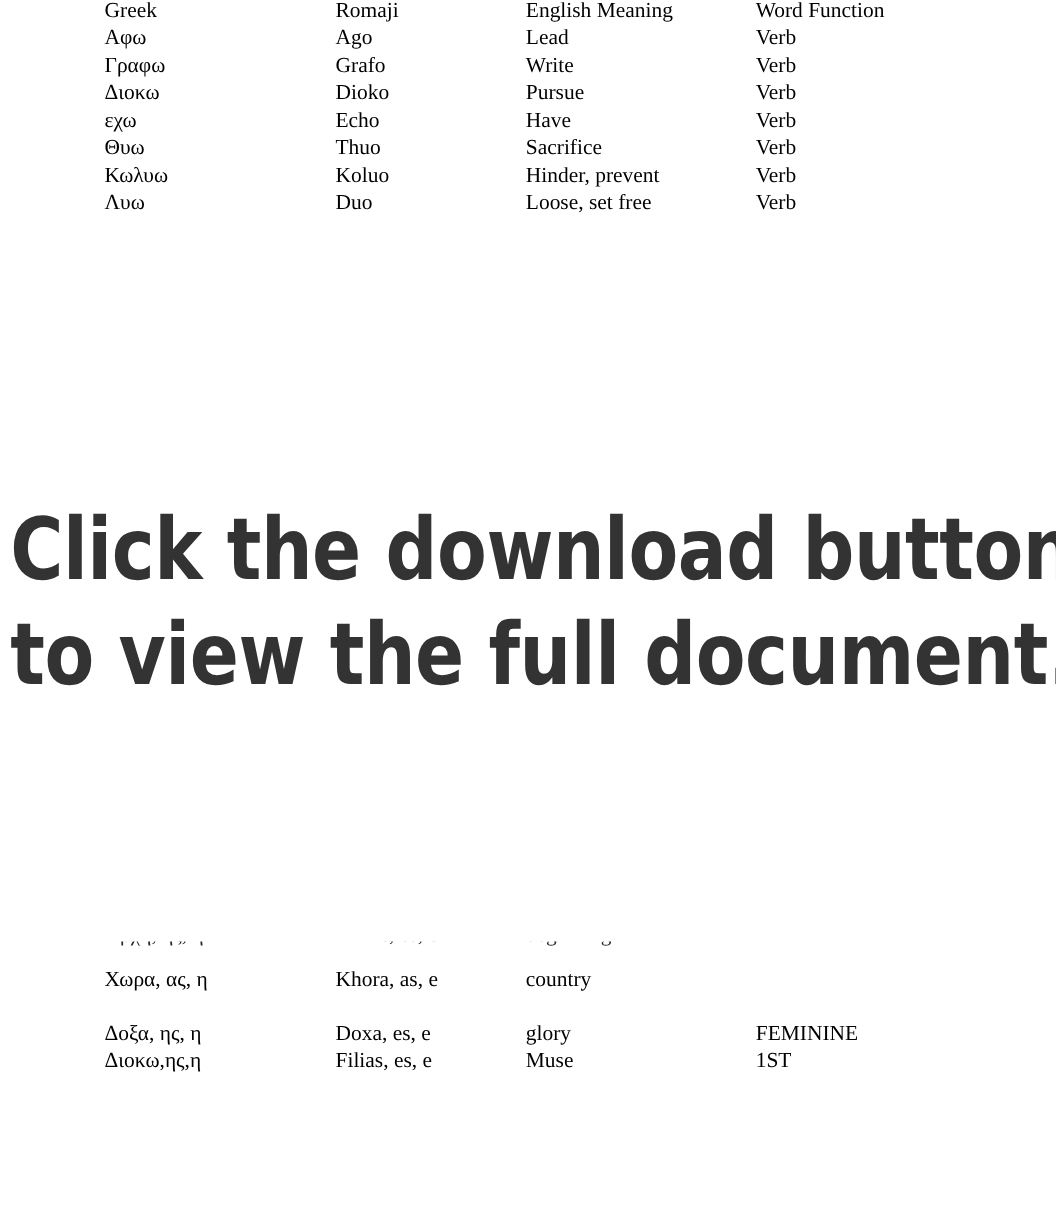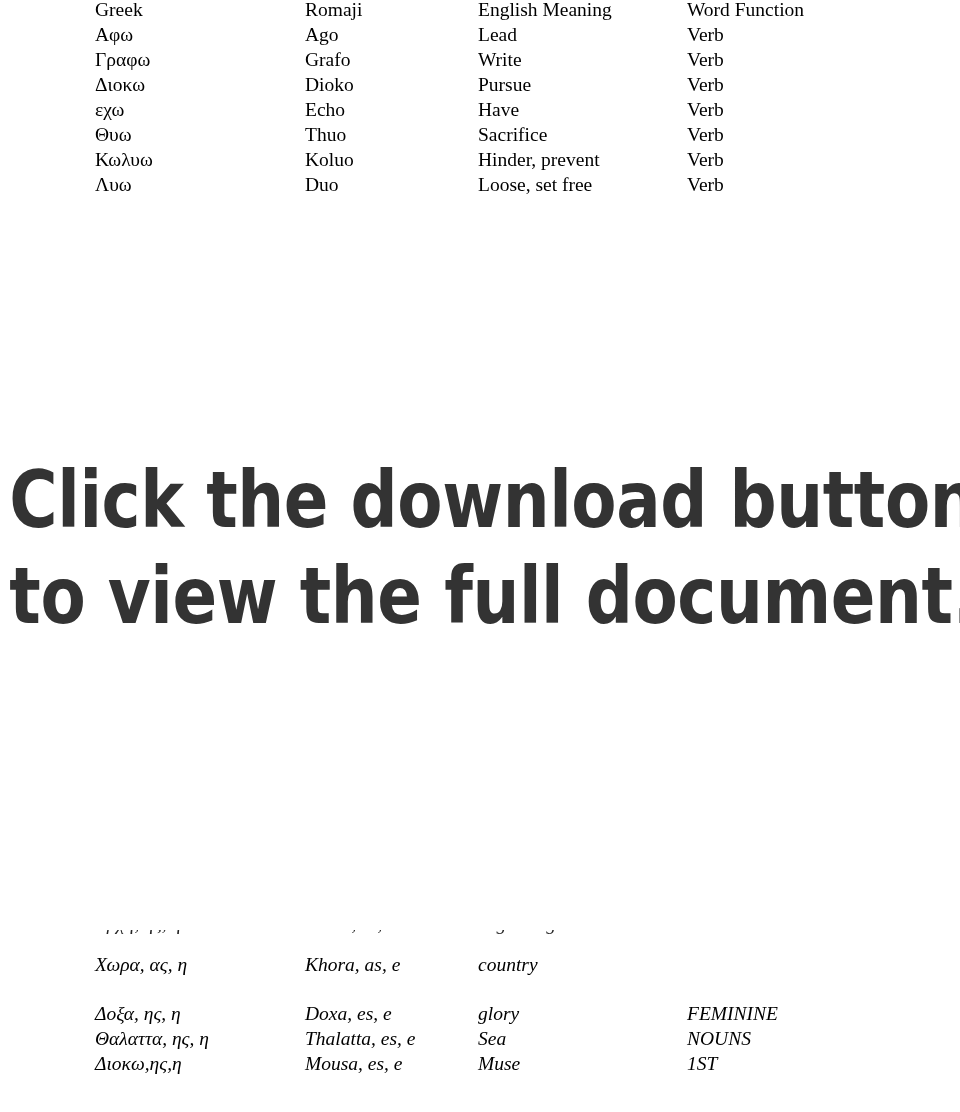--- a/index.html
+++ b/index.html
@@ -67,22 +67,21 @@
     width: 1136px;
     white-space: nowrap;
   }
   #download-callout .callout-line {
     display: block;
     padding-left: 11px;
   }
 
   
   #nouns-table {
-    top: 930px;
-    font-style: italic;
+    top: 856px;
   }
   .clipped-row {
     height: 22px;
     line-height: 25px;
     overflow: hidden;
     position: relative;
   }
   .clipped-row .cell {
     top: -19px;
     opacity: 0.85;
@@ -170,25 +169,19 @@
 
   <div class="spacer-row"></div>
 
   <div class="word-row">
     <span class="cell c-greek greek-text">Δοξα, ης, η</span>
     <span class="cell c-romaji">Doxa, es, e</span>
     <span class="cell c-english">glory</span>
     <span class="cell c-function">FEMININE</span>
   </div>
   <div class="word-row">
-    <span class="cell c-greek greek-text">Θαλαττα, ης, η</span>
-    <span class="cell c-romaji">Thalatta, es, e</span>
-    <span class="cell c-english">Sea</span>
-    <span class="cell c-function">NOUNS</span>
-  </div>
-  <div class="word-row">
     <span class="cell c-greek greek-text">Διοκω,ης,η</span>
-    <span class="cell c-romaji">Mousa, es, e</span>
+    <span class="cell c-romaji">Filias, es, e</span>
     <span class="cell c-english">Muse</span>
     <span class="cell c-function">1ST</span>
   </div>
 
 </div>
 
 </body></html>

